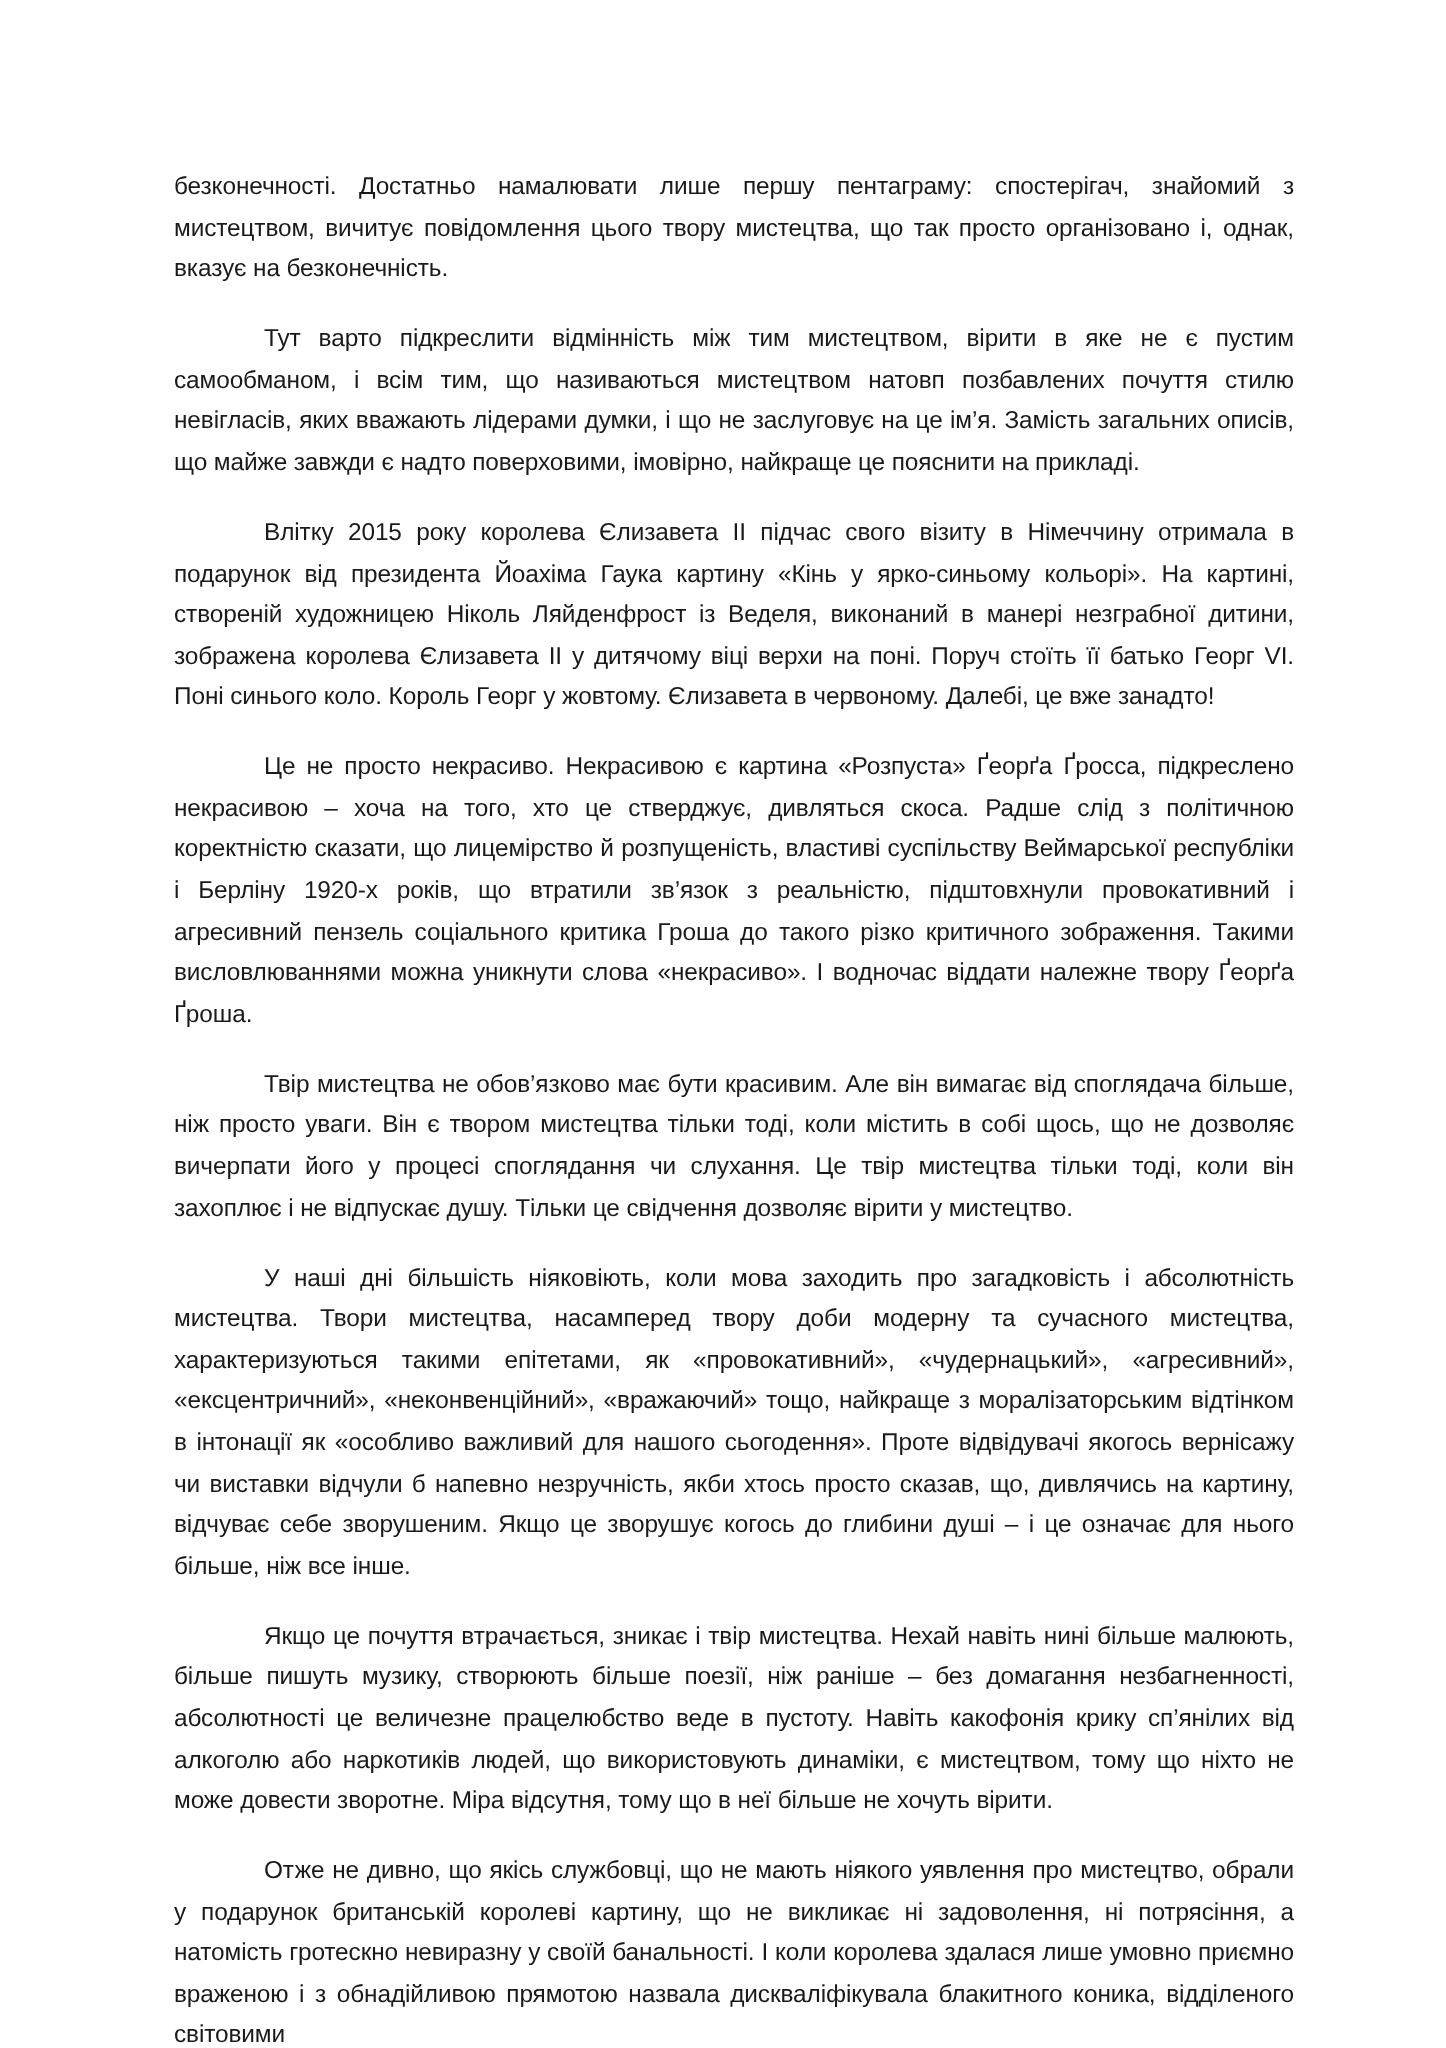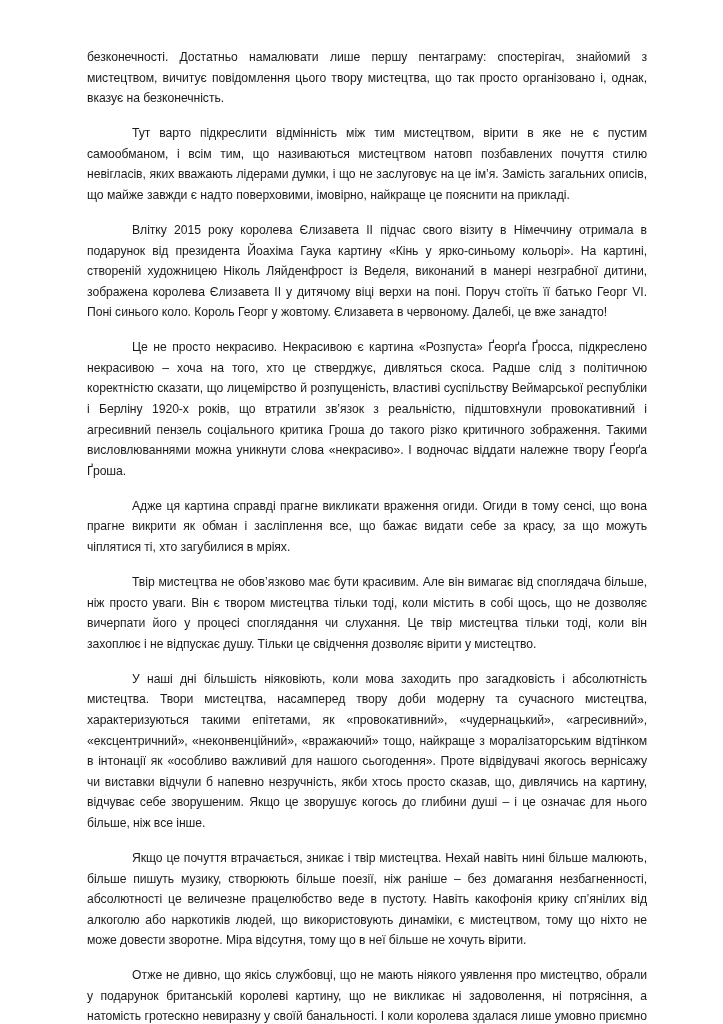--- a/index.html
+++ b/index.html
@@ -24,28 +24,28 @@
       color: #1a1a1a;
     }
     .para {
       margin: 0 0 14.4px 0;
       text-align: justify;
       text-indent: 45px;
       letter-spacing: -0.05px;
     }
     .para.no-indent {
       text-indent: 0;
+      margin-top: 36px;
     }
   </style>
 </head>
 <body>
 
 <div class="page">
   <p class="para no-indent">безконечності. Достатньо намалювати лише першу пентаграму: спостерігач, знайомий з мистецтвом, вичитує повідомлення цього твору мистецтва, що так просто організовано і, однак, вказує на безконечність.</p>
   <p class="para">Тут варто підкреслити відмінність між тим мистецтвом, вірити в яке не є пустим самообманом, і всім тим, що називаються мистецтвом натовп позбавлених почуття стилю невігласів, яких вважають лідерами думки, і що не заслуговує на це ім’я. Замість загальних описів, що майже завжди є надто поверховими, імовірно, найкраще це пояснити на прикладі.</p>
   <p class="para">Влітку 2015 року королева Єлизавета II підчас свого візиту в Німеччину отримала в подарунок від президента Йоахіма Гаука картину «Кінь у ярко-синьому кольорі». На картині, створеній художницею Ніколь Ляйденфрост із Веделя, виконаний в манері  незграбної дитини, зображена королева Єлизавета II у дитячому віці верхи на поні. Поруч стоїть її батько Георг VI. Поні синього коло. Король Георг у жовтому. Єлизавета в червоному. Далебі, це вже занадто!</p>
   <p class="para">Це не просто некрасиво. Некрасивою є картина «Розпуста» Ґеорґа Ґросса, підкреслено некрасивою – хоча на того, хто це стверджує, дивляться скоса. Радше слід з політичною коректністю сказати, що лицемірство й розпущеність, властиві суспільству Веймарської республіки і Берліну 1920-х років, що втратили зв’язок з реальністю, підштовхнули провокативний і агресивний пензель соціального критика Гроша до такого різко критичного зображення. Такими висловлюваннями можна уникнути слова «некрасиво». І водночас віддати належне твору Ґеорґа Ґроша.</p>
-  <p class="para">Адже ця картина справді прагне викликати враження огиди. Огиди в тому сенсі, що вона прагне викрити як обман і засліплення все, що бажає видати себе за красу, за що можуть чіплятися ті, хто загубилися в мріях.</p>
   <p class="para">Твір мистецтва не обов’язково має бути красивим. Але він вимагає від споглядача більше, ніж просто уваги. Він є твором мистецтва тільки тоді, коли містить в собі щось, що не дозволяє вичерпати його у процесі споглядання чи слухання.  Це твір мистецтва тільки тоді, коли він захоплює і не відпускає душу. Тільки це свідчення дозволяє вірити у мистецтво.</p>
   <p class="para">У наші дні більшість ніяковіють, коли мова заходить про загадковість і абсолютність мистецтва. Твори мистецтва, насамперед твору доби модерну та сучасного мистецтва, характеризуються такими епітетами, як «провокативний», «чудернацький», «агресивний», «ексцентричний», «неконвенційний», «вражаючий» тощо, найкраще з моралізаторським відтінком в інтонації як «особливо важливий для нашого сьогодення». Проте відвідувачі якогось вернісажу чи виставки відчули б напевно незручність, якби хтось просто сказав, що, дивлячись на картину, відчуває себе зворушеним. Якщо це зворушує когось до глибини душі – і це означає для нього більше, ніж все інше.</p>
   <p class="para">Якщо це почуття втрачається, зникає і твір мистецтва. Нехай навіть нині більше малюють, більше пишуть музику, створюють більше поезії, ніж раніше – без домагання незбагненності, абсолютності це величезне працелюбство веде в пустоту. Навіть какофонія крику сп’янілих від алкоголю або наркотиків людей, що використовують динаміки, є мистецтвом, тому що ніхто не може довести зворотне. Міра відсутня, тому що в неї більше не хочуть вірити.</p>
   <p class="para">Отже не дивно, що якісь службовці, що не мають ніякого уявлення про мистецтво, обрали у подарунок британській королеві картину, що не викликає ні задоволення, ні потрясіння, а натомість гротескно невиразну у своїй банальності. І коли королева здалася лише умовно приємно враженою і з обнадійливою прямотою назвала дискваліфікувала блакитного коника, відділеного світовими</p>
 </div>
 
 </body></html>

